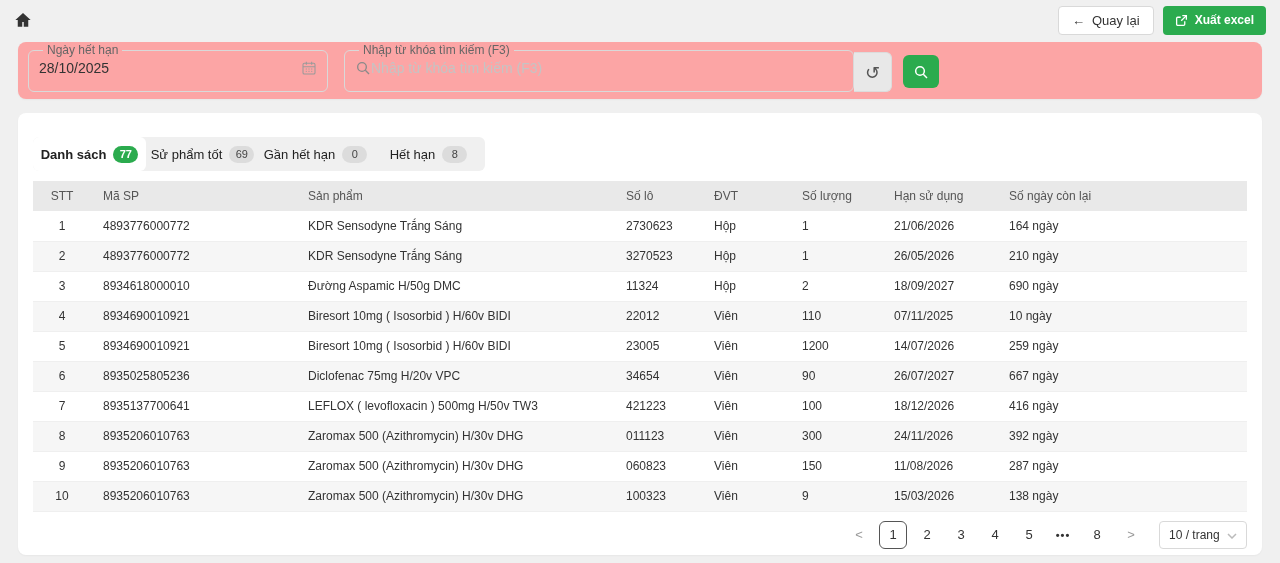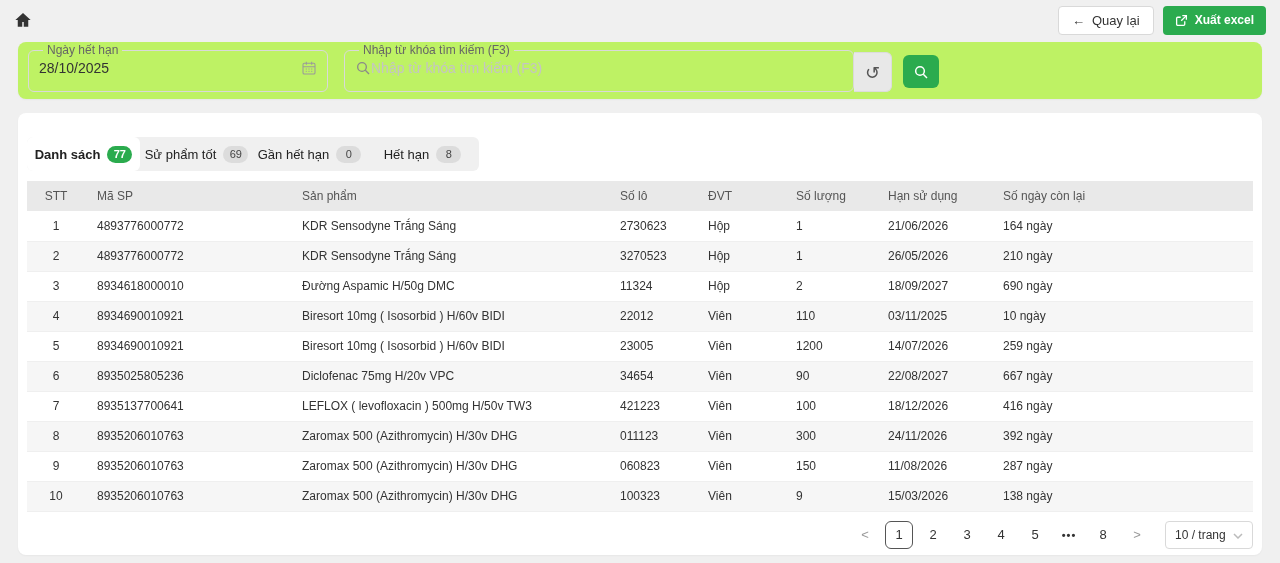--- a/index.html
+++ b/index.html
@@ -19,40 +19,40 @@
   .crumb-current { font-size:16px; font-weight:bold; color:#111; }
   .topbar-actions { margin-left:auto; display:flex; gap:9px; }
   .btn-back { height:29px; padding:0 13px; background:#fff; border:1px solid #d9d9d9; border-radius:4px;
     font-size:13px; color:#333; display:flex; align-items:center; gap:7px; cursor:pointer;
     font-family:"Liberation Sans",sans-serif; }
   .btn-export { height:29px; padding:0 12px; background:var(--accent); border:none; border-radius:4px;
     font-size:12px; font-weight:bold; color:#fff; display:flex; align-items:center; gap:7px; cursor:pointer;
     font-family:"Liberation Sans",sans-serif; }
 
   
-  .filter-card { margin:2px 18px 0; height:57px; background:#bef264; border-radius:8px;
+  .filter-card { margin:2px 18px 0; height:57px; background:#fca5a5; border-radius:8px;
     display:flex; align-items:flex-start; padding:2px 10px 0; box-shadow:0 1px 2px rgba(0,0,0,.04); }
   fieldset.field { border:1px solid #d9d9d9; border-radius:6px; height:48px; padding:0 10px 4px; }
   fieldset.field legend { font-size:12px; color:#666; padding:0 4px; margin-left:4px; line-height:12px; }
   .field-row { display:flex; align-items:center; height:24px; }
   .field input { border:none; outline:none; background:transparent; font-size:14px; color:#333;
     width:100%; font-family:"Liberation Sans",sans-serif; }
   .field input::placeholder { color:#c4c4c4; }
   .date-field { width:300px; }
   .search-group { display:flex; margin-left:16px; align-items:flex-end; }
   .search-field { width:510px; border-top-right-radius:0; border-bottom-right-radius:0; }
   .btn-refresh { width:38px; height:40px; margin-top:8px; background:#e8e8e8; border:1px solid #dcdcdc;
     border-left:none; border-radius:0 6px 6px 0; cursor:pointer; font-size:18px; color:#555;
     display:flex; align-items:center; justify-content:center; font-family:"DejaVu Sans",sans-serif; }
   .btn-search { width:36px; height:33px; margin:11px 0 0 11px; background:var(--accent); border:none;
     border-radius:6px; cursor:pointer; display:flex; align-items:center; justify-content:center; }
 
   
   .main-card { margin:14px 18px 0; height:442px; background:#fff; border-radius:8px;
-    padding:24px 9px 0; box-shadow:0 1px 2px rgba(0,0,0,.04); }
+    padding:24px 15px 0; box-shadow:0 1px 2px rgba(0,0,0,.04); }
 
   .tabs { display:inline-flex; background:#f0f0f0; border-radius:6px; }
   .tab { width:113px; height:34px; display:flex; align-items:center; justify-content:center; gap:7px;
     font-size:13px; color:#222; cursor:pointer; border-radius:6px; }
   .tab.active { background:#fff; font-weight:bold; }
   .badge { min-width:25px; height:17px; padding:0 6px; border-radius:9px; font-size:11px;
     display:inline-flex; align-items:center; justify-content:center; background:#dcdcdc; color:#444; }
   .tab.active .badge { background:var(--accent); color:#fff; font-weight:bold; }
 
   table { width:100%; border-collapse:collapse; margin-top:10px; font-size:12px; table-layout:fixed; }
@@ -215,41 +215,41 @@
             <td>18/09/2027</td>
             <td>690 ngày</td>
           </tr>
           <tr>
             <td>4</td>
             <td>8934690010921</td>
             <td>Biresort 10mg ( Isosorbid ) H/60v BIDI</td>
             <td>22012</td>
             <td>Viên</td>
             <td>110</td>
-            <td>03/11/2025</td>
+            <td>07/11/2025</td>
             <td>10 ngày</td>
           </tr>
           <tr>
             <td>5</td>
             <td>8934690010921</td>
             <td>Biresort 10mg ( Isosorbid ) H/60v BIDI</td>
             <td>23005</td>
             <td>Viên</td>
             <td>1200</td>
             <td>14/07/2026</td>
             <td>259 ngày</td>
           </tr>
           <tr>
             <td>6</td>
             <td>8935025805236</td>
             <td>Diclofenac 75mg H/20v VPC</td>
             <td>34654</td>
             <td>Viên</td>
             <td>90</td>
-            <td>22/08/2027</td>
+            <td>26/07/2027</td>
             <td>667 ngày</td>
           </tr>
           <tr>
             <td>7</td>
             <td>8935137700641</td>
             <td>LEFLOX ( levofloxacin ) 500mg H/50v TW3</td>
             <td>421223</td>
             <td>Viên</td>
             <td>100</td>
             <td>18/12/2026</td>

